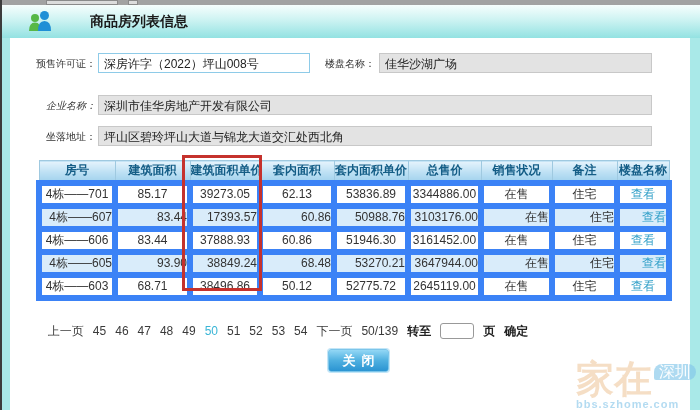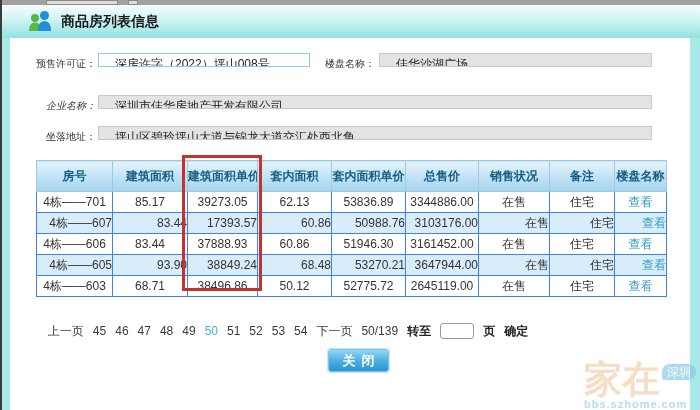--- a/index.html
+++ b/index.html
@@ -17,52 +17,52 @@
   .top-strip .tab2 { position: absolute; left: 128px; top: 0; width: 10px; height: 5px; background: #dcdcdc; border: 1px solid #8a8a8a; }
   .left-edge { position: absolute; left: 0; top: 0; width: 2px; height: 410px; background: #3c3c3c; z-index: 9; }
 
   
   .frame { position: absolute; left: 0; top: 5px; width: 700px; height: 405px; background: #a9e9e8; }
 
   
   .titlebar {
     position: absolute; left: 2px; top: 5px; width: 698px; height: 33px;
     background: linear-gradient(180deg, #f6fefd 0%, #cdf3f2 45%, #93e2e2 100%);
-    display: flex; align-items: center; z-index: 2;
+    display: flex; align-items: center; z-index: 2; gap: 29px;
   }
   .title-icon { margin-left: 25px; width: 26px; height: 24px; flex: 0 0 auto; }
   .title-text { margin-left: 8px; font-size: 14px; font-weight: bold; color: #1a1a1a; }
 
   
   .dialog { position: absolute; left: 10px; top: 38px; width: 680px; height: 372px; background: #ffffff; z-index: 3; }
 
   
   .lbl { position: absolute; font-size: 10px; color: #333; line-height: 22px; text-align: right; white-space: nowrap; }
-  .fld { position: absolute; height: 14px; font-size: 12px; color: #222; line-height: 20px; padding-left: 16px; white-space: nowrap; overflow: hidden; }
+  .fld { position: absolute; height: 20px; font-size: 12px; color: #222; line-height: 20px; padding-left: 5px; white-space: nowrap; overflow: hidden; }
   .fld.white { background: #ffffff; border: 1px solid #8ecbe8; }
   .fld.gray  { background: #e3e3e3; border: 1px solid #c8c8c8; }
 
   .lbl-permit  { left: 8px;   top: 15px; width: 78px; }
   .fld-permit  { left: 88px;  top: 15px; width: 212px; }
   .lbl-bldg    { left: 293px; top: 15px; width: 72px; }
   .fld-bldg    { left: 369px; top: 15px; width: 273px; }
   .lbl-company { left: 8px;   top: 57px; width: 78px; font-style: italic; }
   .fld-company { left: 88px;  top: 57px; width: 554px; }
   .lbl-addr    { left: 8px;   top: 88px; width: 78px; }
   .fld-addr    { left: 88px;  top: 88px; width: 554px; }
 
   
   .tbl-wrap { position: absolute; left: 26px; top: 122px; width: 630px; }
   table.grid { border-collapse: collapse; table-layout: fixed; width: 630px; font-size: 12px; }
   .grid th {
-    height: 31px; font-weight: bold; color: #145d86;
+    height: 22px; font-weight: bold; color: #145d86;
     background: linear-gradient(180deg, #e5f3fc 0%, #bfe1f4 55%, #a5d4ee 100%);
     border: 1px solid #9fc9e0; text-align: center; overflow: hidden; white-space: nowrap;
   }
-  .grid td { height: 21px; text-align: center; color: #333; border: 1px solid #3b82f6; background: #ffffff; overflow: hidden; white-space: nowrap; }
+  .grid td { height: 21px; text-align: center; color: #333; border: 6px solid #3b82f6; background: #ffffff; overflow: hidden; white-space: nowrap; }
   .grid tr.alt td { background: #d9ecfa; text-align: right; }
   .view-link { color: #2e9ec7; cursor: pointer; }
 
   
   .hl-box { position: absolute; left: 172px; top: 117px; width: 80px; height: 136px; border: 3px solid #c5322d; z-index: 5; pointer-events: none; }
 
   
   .pagination {
     position: absolute; left: 0; top: 284px; width: 556px; height: 18px;
     display: flex; justify-content: center; align-items: center; gap: 9px;
@@ -83,21 +83,21 @@
     display: flex; justify-content: center; align-items: center;
     letter-spacing: 6px; text-indent: 6px; cursor: pointer;
     box-shadow: 0 0 0 1px #c3e6f7;
   }
 
   
   .watermark { position: absolute; right: 4px; bottom: 0; z-index: 10; pointer-events: none; }
   .wm-row { display: flex; align-items: flex-start; }
   .wm-big { font-size: 38px; font-weight: bold; line-height: 36px; color: rgba(236, 195, 150, 0.55); }
   .wm-bubble {
-    margin-top: 3px; margin-left: 2px; font-size: 12px; padding: 2px 5px;
+    margin-top: 3px; margin-left: 2px; font-size: 16px; padding: 2px 5px;
     background: rgba(130, 198, 234, 0.65); color: rgba(255, 255, 255, 0.95);
     border-radius: 8px 8px 8px 2px; height: 16px; line-height: 12px;
   }
   .wm-url { font-size: 11px; letter-spacing: 1px; color: rgba(160, 210, 238, 0.8); margin-top: 1px; font-weight: bold; }
 </style>
 </head>
 <body>
 
 <div class="top-strip">
   <div class="tab1"></div>

